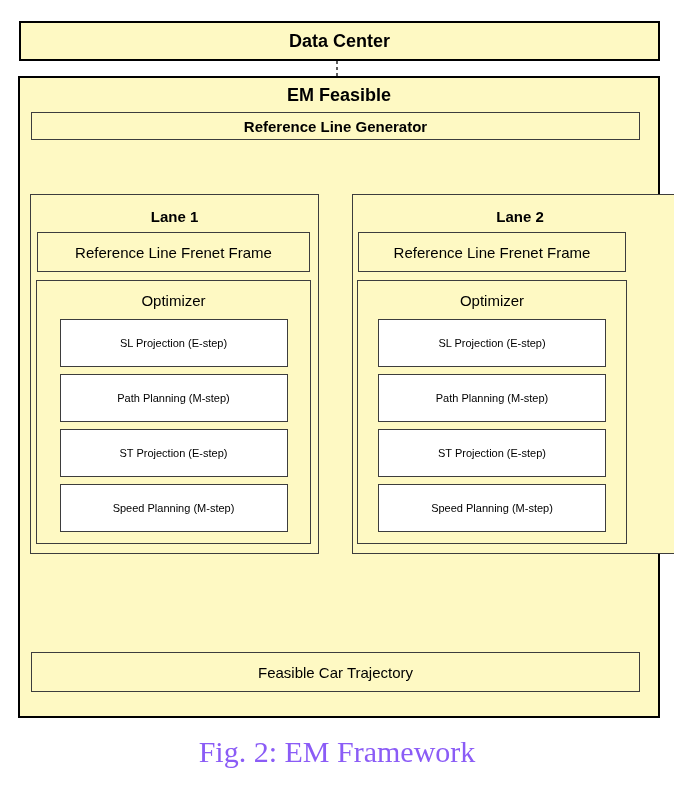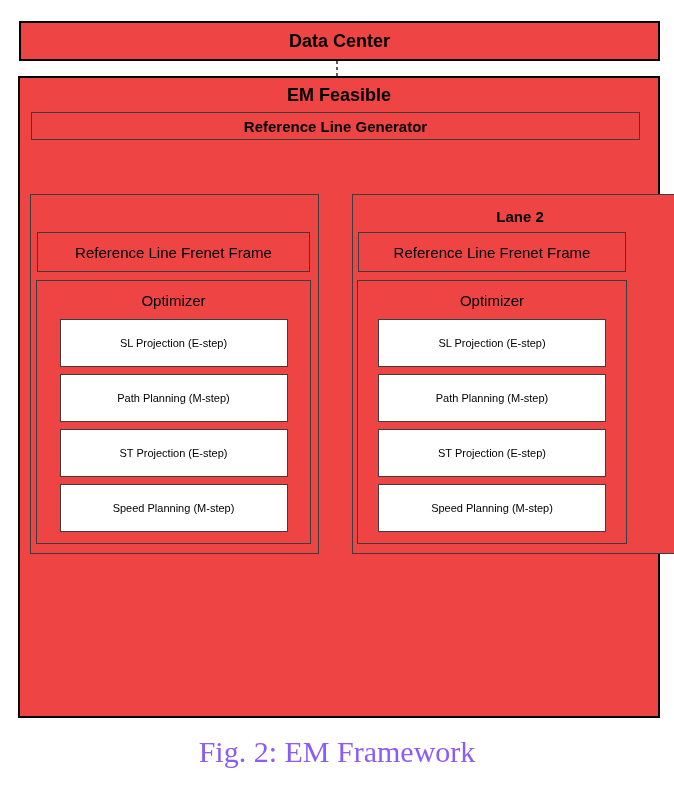--- a/index.html
+++ b/index.html
@@ -6,21 +6,21 @@
   #canvas{
     position:relative;
     width:674px;height:788px;
     background:#ffffff;
     font-family:"Liberation Sans","DejaVu Sans",sans-serif;
     color:#000;
     overflow:hidden;
   }
   .box{
     position:absolute;box-sizing:border-box;
-    background:#ef4444;
+    background:#fef9c3;
     display:flex;align-items:center;justify-content:center;
     text-align:center;
   }
   .outer-border{border:2px solid #000000;}
   .inner-border{border:1.5px solid #3d3d3d;}
   .bold{font-weight:bold;}
   .t18{font-size:18px;}
   .t15{font-size:15px;}
   .container{justify-content:flex-start;align-items:flex-start;}
   .group-title{
@@ -75,20 +75,21 @@
 
   <div class="box outer-border container" style="left:18px;top:76px;width:642px;height:642px;">
 
     <div class="group-title bold t18" style="top:7px;">EM Feasible</div>
 
     <div class="box inner-border bold t15" style="left:11px;top:34px;width:609px;height:28px;">
       <span>Reference Line Generator</span>
     </div>
 
     <div class="box inner-border container" style="left:10px;top:116px;width:289px;height:360px;">
+      <div class="group-title bold t15" style="top:13px;">Lane 1</div>
 
       <div class="box inner-border t15" style="left:6px;top:37px;width:273px;height:40px;">
         <span>Reference Line Frenet Frame</span>
       </div>
 
       <div class="box inner-border container" style="left:5px;top:85px;width:275px;height:264px;">
         <div class="group-title t15" style="top:11px;">Optimizer</div>
         <div class="step" style="top:38px;">
           <span>SL Projection (E-step)</span>
         </div>
@@ -122,18 +123,21 @@
         <div class="step" style="top:148px;">
           <span>ST Projection (E-step)</span>
         </div>
         <div class="step" style="top:203px;">
           <span>Speed Planning (M-step)</span>
         </div>
       </div>
     </div>
 
 
+    <div class="box inner-border t15" style="left:11px;top:574px;width:609px;height:40px;">
+      <span>Feasible Car Trajectory</span>
+    </div>
 
   </div>
 
   <div id="caption">Fig. 2: EM Framework</div>
 
 </div>
 
 </body></html>

